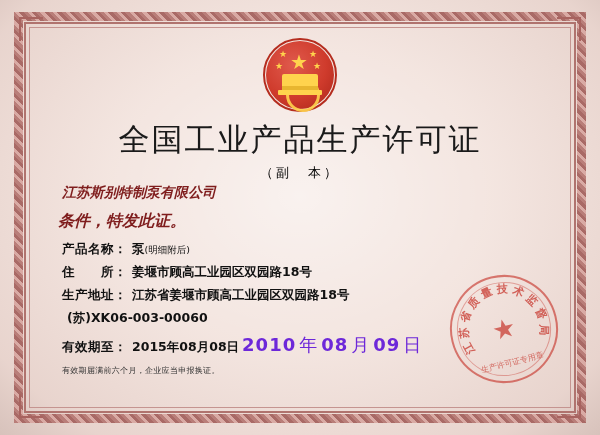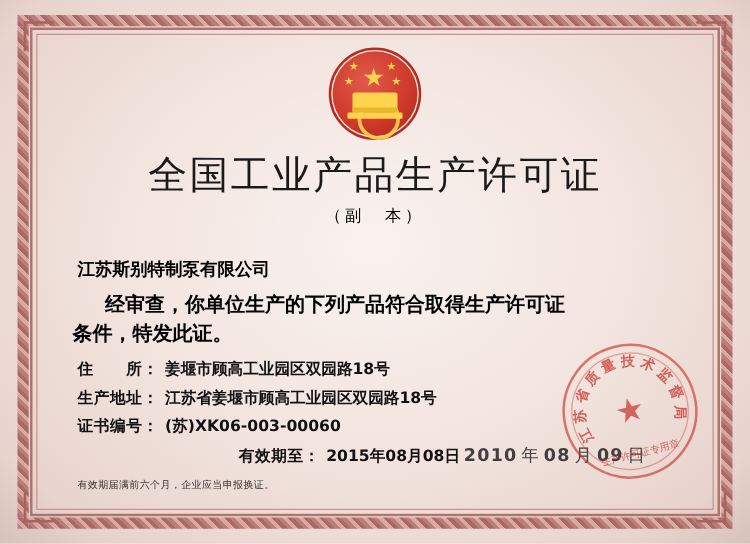--- a/index.html
+++ b/index.html
@@ -166,23 +166,24 @@
   .subtitle {
     text-align: center;
     margin-top: 3px;
     font-size: 13px;
     color: #000000;
     letter-spacing: 3px;
   }
 
   
   .body-block {
-    margin-top: 25px;
+    margin-top: 2px;
     padding: 0 14px 0 18px;
-    color: #000000;
+    color: #7f1d1d;
+    font-style: italic;
   }
   .company {
     font-size: 14px;
     font-weight: bold;
     margin-left: 4px;
   }
   .statement {
     margin-top: 7px;
     font-size: 16px;
     font-weight: bold;
@@ -218,30 +219,30 @@
   }
   .field-value .small {
     font-size: 9.5px;
     font-weight: normal;
   }
 
   
   .date-row {
     display: flex;
     align-items: baseline;
-    justify-content: flex-end;
+    justify-content: flex-start;
     margin-top: 4px;
   }
   .valid-from {
     display: flex;
     align-items: baseline;
   }
   .issue-date {
-    font-size: 14px;
-    color: #404040;
+    font-size: 18px;
+    color: #6d28d9;
     white-space: nowrap;
     margin-right: 29px;
     letter-spacing: 1px;
   }
   .issue-date .num {
     font-weight: bold;
     padding: 0 3px;
   }
 
   .footnote {
@@ -336,40 +337,42 @@
         <div class="gate-base"></div>
       </div>
     </div>
 
     <div class="title">全国工业产品生产许可证</div>
     <div class="subtitle">（副　本）</div>
 
     <div class="body-block">
       <div class="company">江苏斯别特制泵有限公司</div>
       <div class="statement">
-        <span>经审查，你单位生产的下列产品符合取得生产许可证</span>
         <span class="line2">条件，特发此证。</span>
       </div>
     </div>
 
     <div class="fields">
 
+      <div class="field-row">
+        <span class="field-label">产品名称：</span>
+        <span class="field-value"><span>泵</span><span class="small">(明细附后)</span></span>
+      </div>
 
       <div class="field-row">
         <span class="field-label">住　　所：</span>
         <span class="field-value">姜堰市顾高工业园区双园路18号</span>
       </div>
 
       <div class="field-row">
         <span class="field-label">生产地址：</span>
         <span class="field-value">江苏省姜堰市顾高工业园区双园路18号</span>
       </div>
 
       <div class="field-row">
-        <span class="field-label">证书编号：</span>
         <span class="field-value">(苏)XK06-003-00060</span>
       </div>
 
       <div class="date-row">
         <div class="valid-from">
           <span class="field-label">有效期至：</span>
           <span class="field-value">2015年08月08日</span>
         </div>
         <div class="issue-date">
           <span class="num">2010</span><span>年</span><span class="num">08</span><span>月</span><span class="num">09</span><span>日</span>

